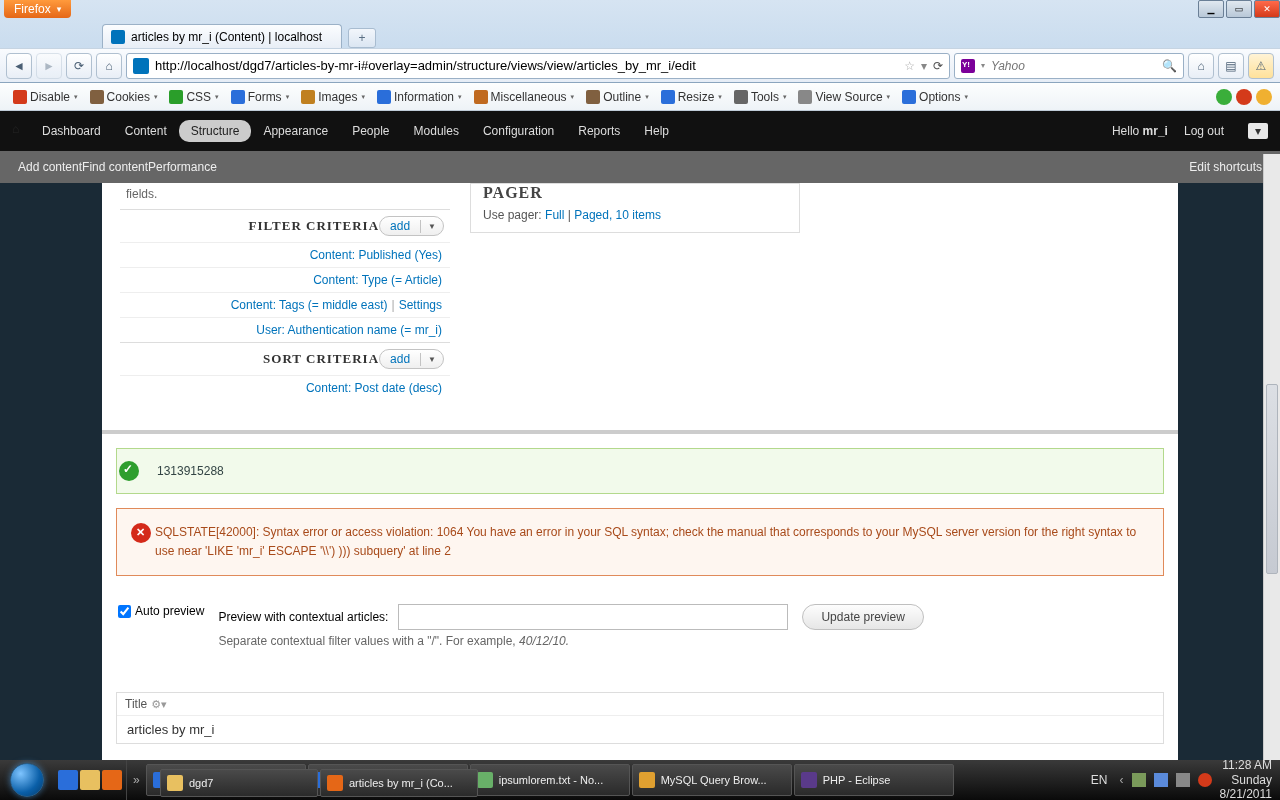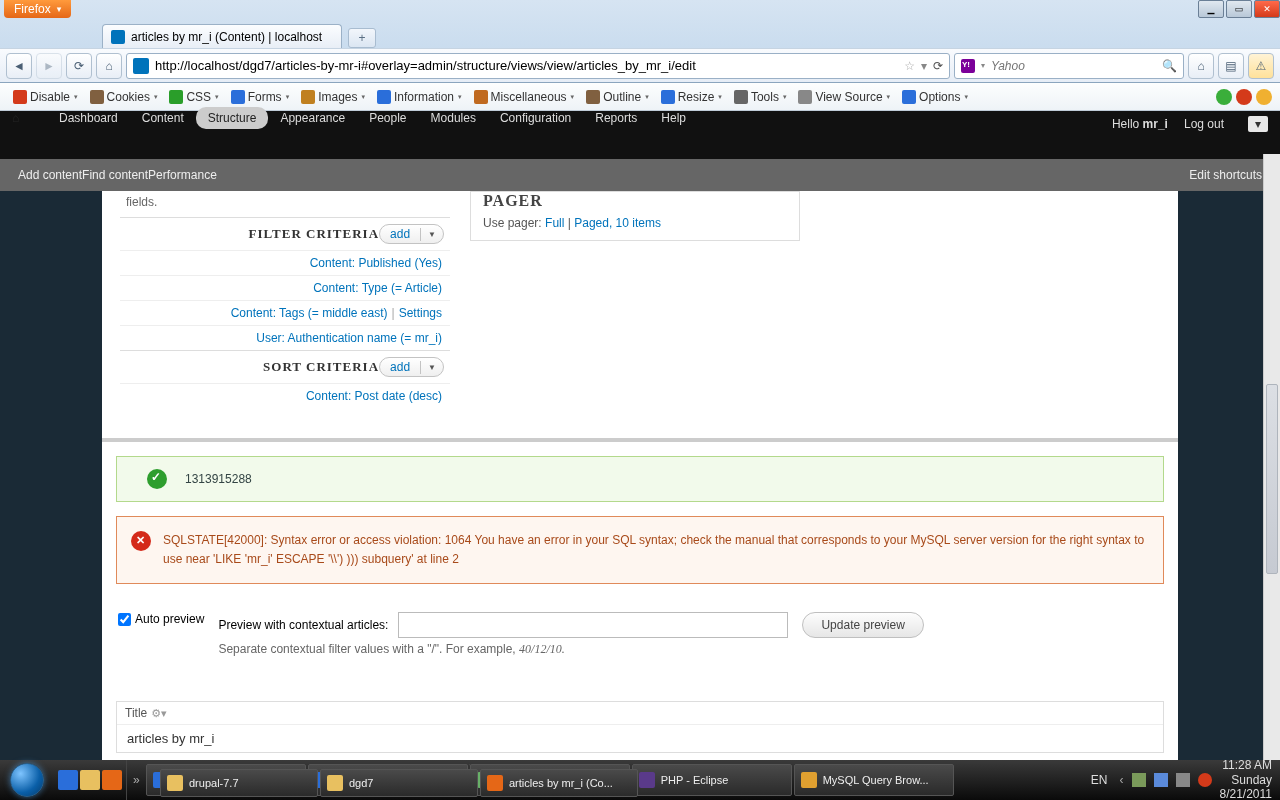--- a/index.html
+++ b/index.html
@@ -29,21 +29,21 @@
 
 
 .devbar { background:linear-gradient(#fdfefe,#eef3f7); height:28px; border-bottom:1px solid #c0ccd8; display:flex; align-items:center; padding:0 8px; gap:2px; }
 .dev-item { display:flex; align-items:center; gap:3px; padding:2px 5px; color:#333; cursor:pointer; }
 .dev-item::after { content:"▾"; font-size:7px; color:#666; margin-left:1px; }
 .dev-ico { width:14px; height:14px; border-radius:2px; }
 .devbar-right { margin-left:auto; display:flex; gap:4px; }
 .devbar-right div { width:16px; height:16px; border-radius:8px; cursor:pointer; }
 
 
-.admin-bar1 { background:#111; height:48px; display:flex; align-items:flex-start; padding:0 12px; color:#ddd; gap:17px; }
+.admin-bar1 { background:#111; height:40px; display:flex; align-items:center; padding:0 12px; color:#ddd; gap:0; }
 .admin-bar1 a { color:#ddd; text-decoration:none; padding:6px 12px; cursor:pointer; }
 .admin-bar1 a.active { background:#ccc; color:#222; border-radius:10px; padding:4px 12px; }
 .admin-bar1 .right { margin-left:auto; display:flex; align-items:center; gap:4px; }
 .admin-home { width:18px; height:18px; filter:invert(1); }
 .admin-drop { width:20px; height:16px; background:#e8e8e8; border-radius:2px; margin-left:8px; display:flex; align-items:center; justify-content:center; color:#333; cursor:pointer; }
 .admin-bar2 { background:#666; height:32px; display:flex; align-items:center; padding:0 18px; gap:22px; }
 .admin-bar2 a { color:#eee; text-decoration:none; cursor:pointer; }
 .admin-bar2 .right { margin-left:auto; }
 
 
@@ -60,35 +60,35 @@
 .add-btn .drop { border-left:1px solid #c3c3c3; padding:2px 7px; color:#555; font-size:8px; }
 .filter-row { padding:5px 8px; border-top:1px solid #eee;text-align:right; }
 .filter-row a { color:#0073bb; text-decoration:none; cursor:pointer; }
 .filter-row .sep { color:#aaa; margin:0 4px; }
 .pager-box { border:1px solid #ddd; padding:0 12px 10px; }
 .pager-box h4 { font-family:Georgia,serif; letter-spacing:1px; color:#444; font-size:16px; margin-bottom:6px; }
 .pager-row { color:#555; }
 .pager-row a { color:#0073bb; text-decoration:none; cursor:pointer; }
 
 .hr-thick { border-top:4px solid #ccc; margin-top:30px; }
-.msg-ok { border:1px solid #b3d98c; background:#f2faeb; margin:14px; padding:12px 30px; display:flex; align-items:center; gap:18px; color:#344; }
+.msg-ok { border:1px solid #b3d98c; background:#f2faeb; margin:14px; padding:12px 2px; display:flex; align-items:center; gap:18px; color:#344; }
 .msg-ok .ico { width:20px; height:20px; border-radius:10px; background:#2e9e2e; position:relative; }
 .msg-ok .ico::after { content:"✓"; color:#fff; position:absolute; left:4px; top:1px; font-weight:bold; }
-.msg-err { border:1px solid #e08a5a; background:#fef6f0; margin:14px; padding:14px; display:flex; gap:12px; color:#a84a1a; line-height:1.6; }
+.msg-err { border:1px solid #e08a5a; background:#fef6f0; margin:14px; padding:14px; display:flex; gap:4px; color:#a84a1a; line-height:1.6; }
 .msg-err .ico { width:20px; height:20px; border-radius:10px; background:#d42a1a; position:relative; flex-shrink:0; }
 .msg-err .ico::after { content:"✕"; color:#fff; position:absolute; left:5px; top:1px; font-weight:bold; font-size:11px; }
 
 .preview-row { display:flex; align-items:flex-start; gap:14px; padding:14px 16px; }
 .preview-row label { display:flex; align-items:center; gap:4px; cursor:pointer; }
 .ctx-block { display:flex; flex-direction:column; gap:4px; }
 .ctx-top { display:flex; align-items:center; gap:10px; }
 .ctx-input { width:390px; height:26px; border:1px solid #bbb; padding:0 6px; }
 .upd-btn { border:1px solid #bfbfbf; background:linear-gradient(#fdfdfd,#e6e6e6); border-radius:14px; padding:5px 18px; color:#444; cursor:pointer; }
 .ctx-help { color:#666; }
-.ctx-help i { font-style:italic;font-family:Liberation Serif, serif; }
+.ctx-help i { font-style:italic; }
 
 .title-area { border:1px solid #ddd; margin:30px 14px 0; }
 .title-hdr { padding:4px 8px; color:#555; display:flex; align-items:center; gap:4px; }
 .title-hdr .gear { color:#999; font-size:11px; }
 .title-val { padding:6px 10px; border-top:1px solid #eee; color:#333; font-size:13px; }
 
 .body-bg-text { text-align:center; font-family:Georgia,serif; color:#333; font-size:15px; padding:4px 0; background:#fff; width:1076px; margin:0 auto; }
 
 
 .scrolltrack { position:absolute; right:0; top:154px; bottom:40px; width:17px; background:#e9e9e9; border-left:1px solid #ccc; }
@@ -286,35 +286,34 @@
   <div class="pinned">
     <div class="pin-ico" style="background:#2a6eda"></div>
     <div class="pin-ico" style="background:#e8c060"></div>
     <div class="pin-ico" style="background:#e56717"></div>
   </div>
   <span class="chev">»</span>
   <div class="task-btns" id="tasks1">
       <div class="task-btn"><div class="task-ico" style="background:#2a6eda"></div>middle east | localh...</div>
       <div class="task-btn stack"><div class="task-ico" style="background:#2a6eda"></div>'Exception: SQLSTA...</div>
       <div class="task-btn"><div class="task-ico" style="background:#68b068"></div>ipsumlorem.txt - No...</div>
+      <div class="task-btn"><div class="task-ico" style="background:#e0a030"></div>MySQL Query Brow...</div>
       <div class="task-btn"><div class="task-ico" style="background:#5a3a8a"></div>PHP - Eclipse</div>
-      <div class="task-btn"><div class="task-ico" style="background:#e0a030"></div>MySQL Query Brow...</div>
     </div>
   <div class="tray">
     <span class="lang">EN</span>
     <span style="color:#aaa">‹</span>
     <div class="tray-ico" style="background:#7a9a5a"></div>
     <div class="tray-ico" style="background:#5a8ada"></div>
     <div class="tray-ico" style="background:#888"></div>
     <div class="tray-ico" style="background:#d43a1a;border-radius:7px"></div>
     <div class="clock">
       <div>11:28 AM</div>
       <div>Sunday</div>
       <div>8/21/2011</div>
     </div>
   </div>
 </div>
 
 <div style="position:absolute;bottom:3px;left:160px;display:flex;gap:2px" id="tasks2">
-    <div class="task-btn" style="width: 158px; height: 28px;"><div class="task-ico" style="background:#e8c060"></div>drupal-7.7</div>
     <div class="task-btn" style="width: 158px; height: 28px;"><div class="task-ico" style="background:#e8c060"></div>dgd7</div>
     <div class="task-btn" style="width: 158px; height: 28px;"><div class="task-ico" style="background:#e56717"></div>articles by mr_i (Co...</div>
   </div>
 
 </body></html>

